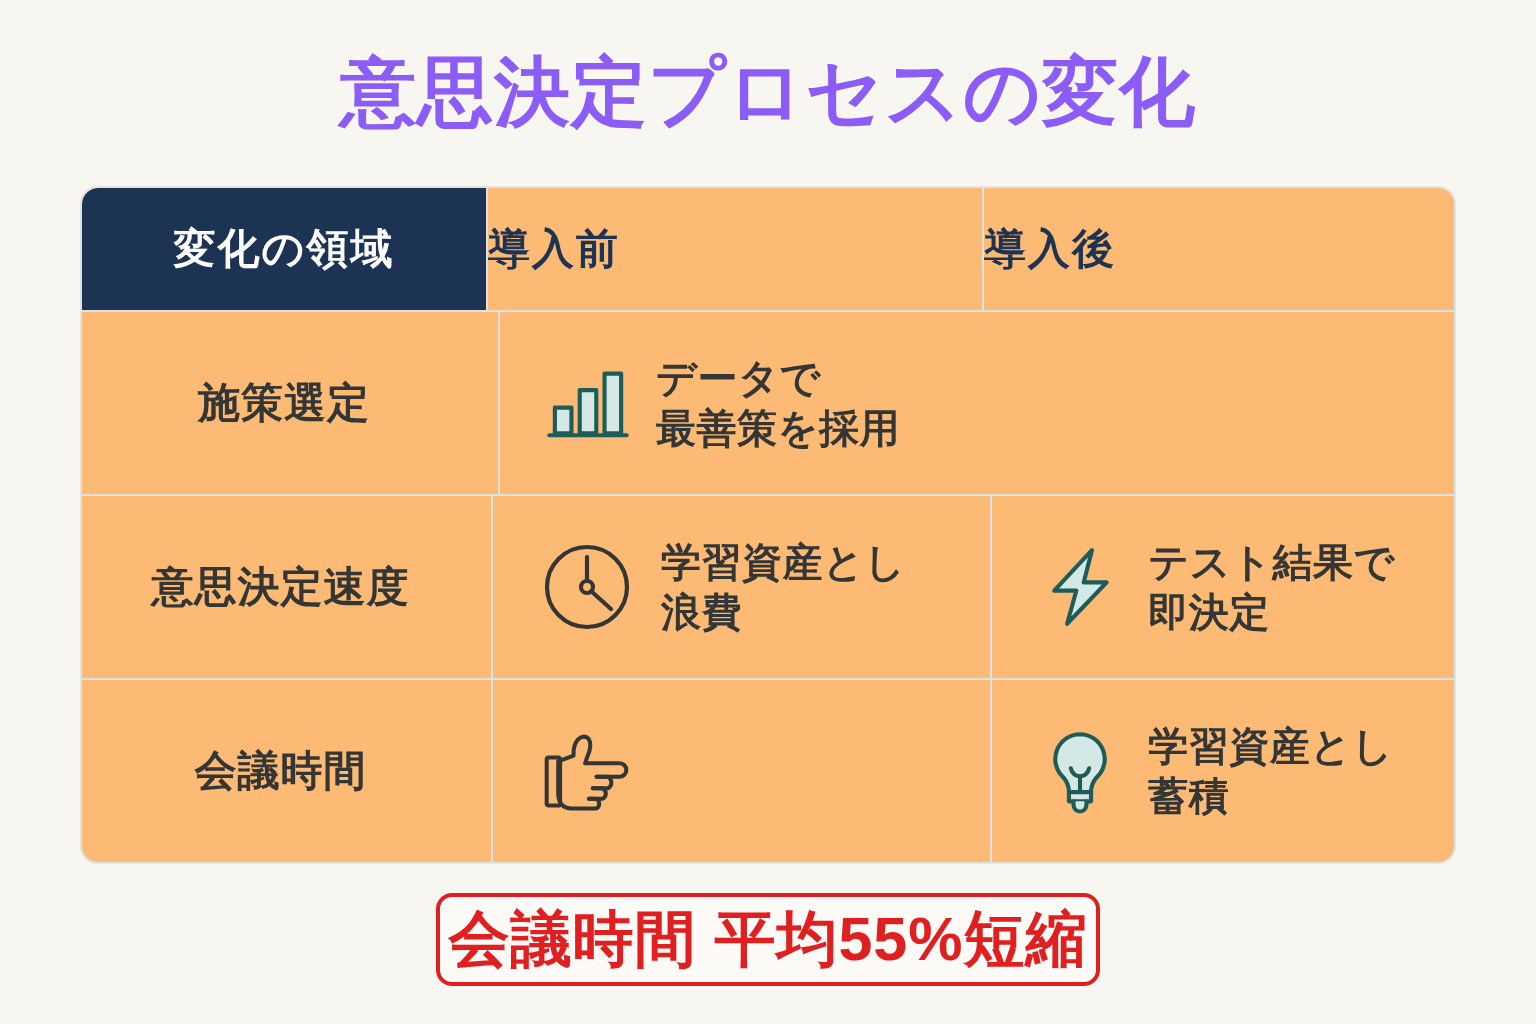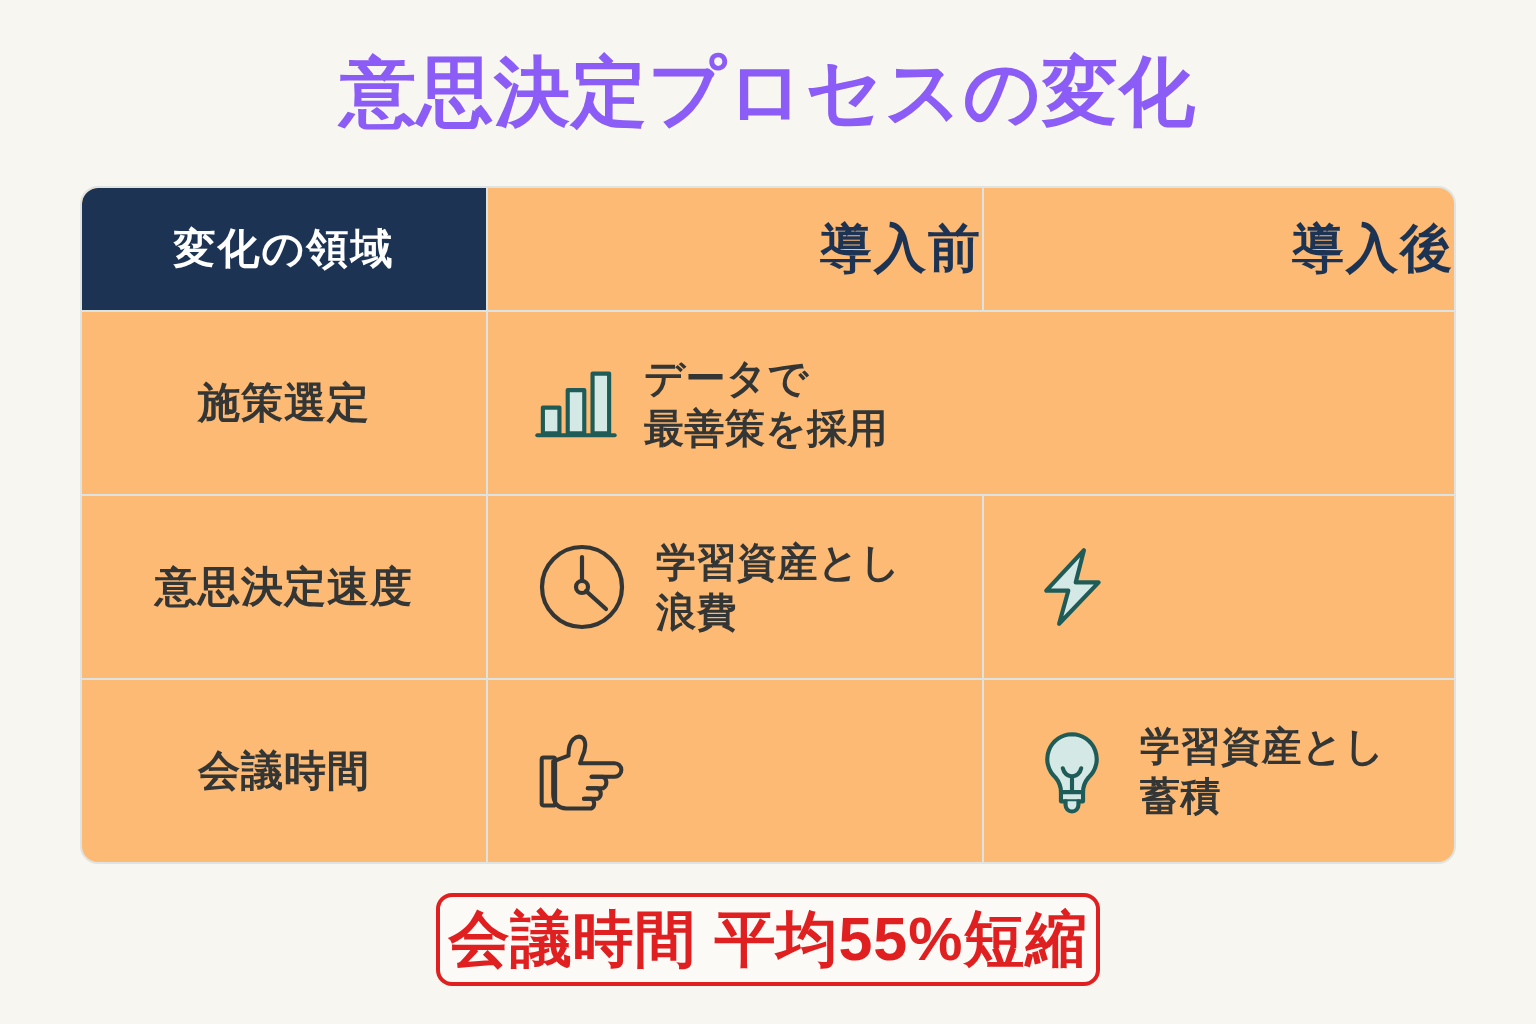--- a/index.html
+++ b/index.html
@@ -53,21 +53,21 @@
     flex-direction: column;
   }
 
   .trow {
     display: flex;
     flex: 0 0 auto;
     width: 100%;
     box-sizing: border-box;
   }
   .trow.head { height: 122px; }
-  .trow.body { height: 184px; border-top: 2px solid #dde3e1; }
+  .trow.body { height: 184px; border-top: 2px solid #dde3e1; gap: 12px; }
 
   .cell {
     box-sizing: border-box;
     display: flex;
     align-items: center;
     position: relative;
   }
   .col-area   { width: 404px; justify-content: center; }
   .col-before { width: 496px; border-left: 2px solid #dde3e1; }
   .col-after  { width: 472px; border-left: 2px solid #dde3e1; }
@@ -79,23 +79,23 @@
     justify-content: center;
   }
   .head-label-dark {
     color: #ffffff;
     font-size: 42px;
     font-weight: 700;
     letter-spacing: 2px;
   }
   .head-label {
     width: 100%;
-    text-align: right;
+    text-align: left;
     color: #1d3353;
-    font-size: 52px;
+    font-size: 42px;
     font-weight: 700;
     letter-spacing: 2px;
   }
 
   
   .row-label {
     width: 100%;
     text-align: center;
     color: #333635;
     font-size: 42px;
@@ -209,20 +209,21 @@
           <span class="txt"><span>学習資産とし</span><br><span>浪費</span></span>
         </div>
       </div>
       <div class="cell col-after">
         <div class="content">
           <span class="icon small">
             <svg viewBox="0 0 100 100" width="92" height="92" fill="#d4e9e6" stroke="#1f5c57" stroke-width="4.5" stroke-linejoin="round" stroke-linecap="round">
               <path d="M63 10 L22 54 L46 54 L36 90 L79 45 L54 45 Z"></path>
             </svg>
           </span>
+          <span class="txt"><span>テスト結果で</span><br><span>即決定</span></span>
         </div>
       </div>
     </div>
 
     <div class="trow body">
       <div class="cell col-area">
         <span class="row-label">会議時間</span>
       </div>
       <div class="cell col-before">
         <div class="content">

